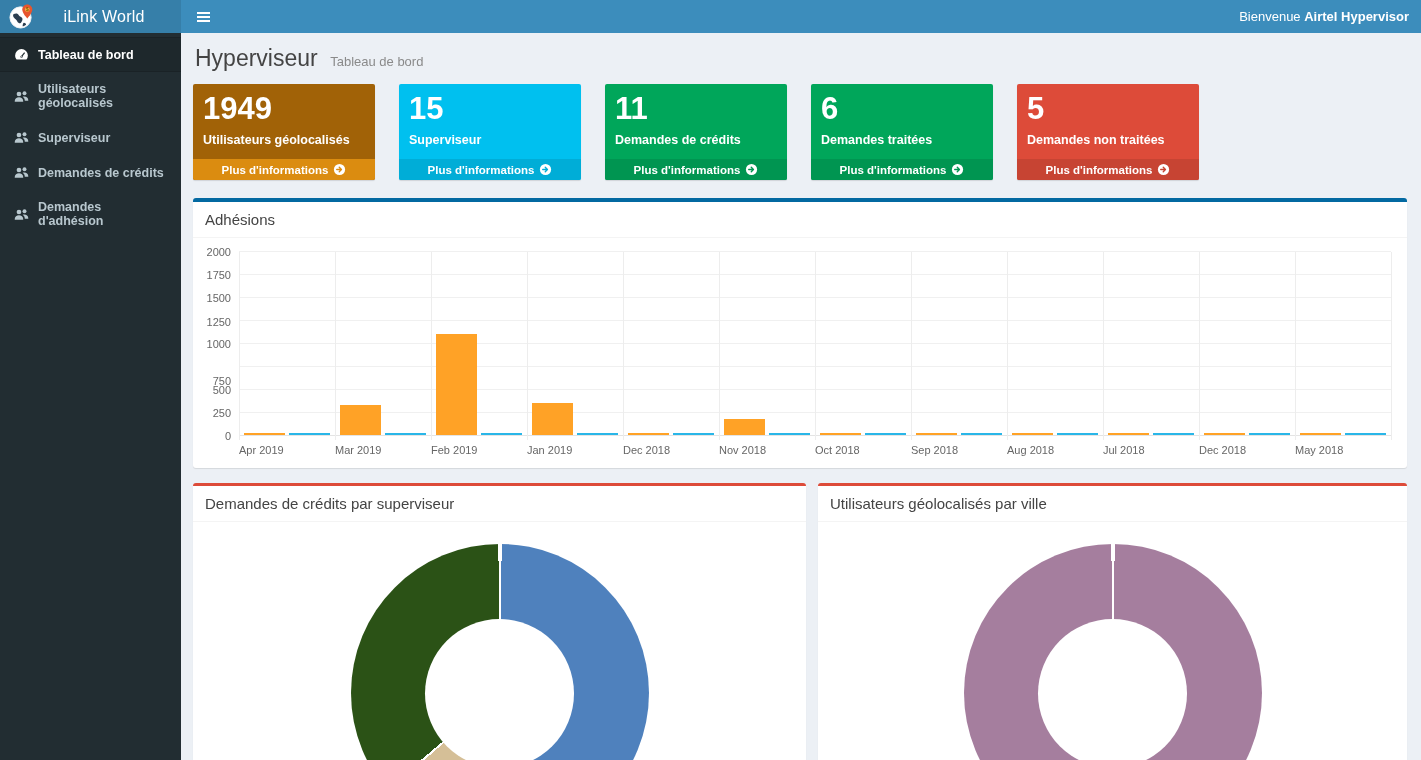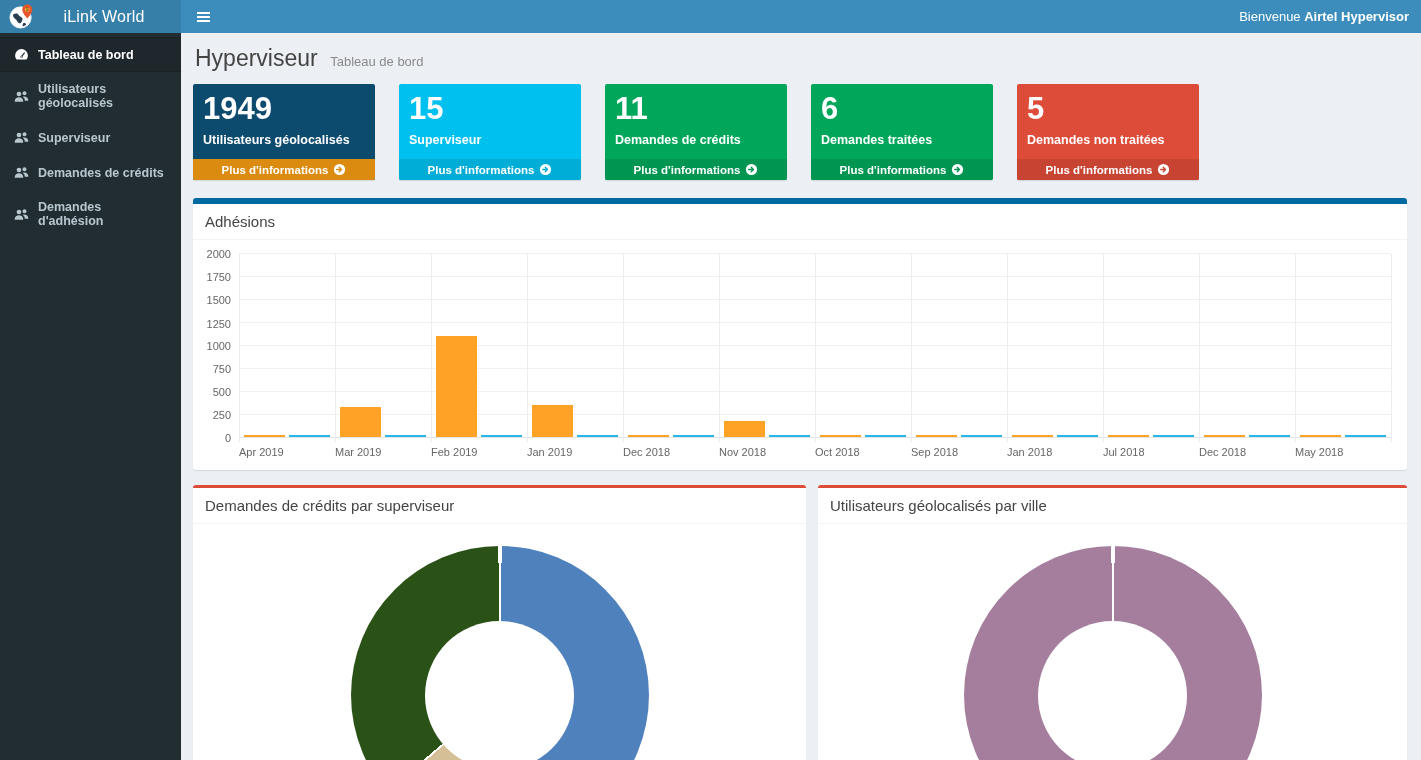--- a/index.html
+++ b/index.html
@@ -35,21 +35,21 @@
   .small-box { width:182px; border-radius:2px; color:#fff; box-shadow:0 1px 1px rgba(0,0,0,0.12); overflow:hidden; }
   .sb-inner { padding:7px 10px 12px; }
   .sb-value { font-size:31px; font-weight:bold; line-height:36px; }
   .sb-label { font-size:12.5px; font-weight:bold; margin-top:6px; white-space:nowrap; }
   .sb-footer { display:flex; align-items:center; justify-content:center; gap:5px; height:21px; font-size:11.5px; font-weight:bold; color:#fff; text-decoration:none; cursor:pointer; }
 
   
   .box { background:#fff; border-radius:3px; box-shadow:0 1px 1px rgba(0,0,0,0.1); }
   .box-header { padding:9px 12px; font-size:15px; color:#444; border-bottom:1px solid #f4f4f4; }
   .box-body { padding:10px; }
-  .box-adhesions { margin-top:18px; border-top:6px solid #0369a1; }
+  .box-adhesions { margin-top:18px; border-top:4px solid #0369a1; }
   .charts-row { display:flex; gap:12px; margin-top:15px; }
   .box-donut { border-top:3px solid #dd4b39; }
   .box-donut-left { width:613px; flex:0 0 auto; }
   .box-donut-right { flex:1; }
   .box-donut .box-body { height:340px; }
 
   
   .chart { position:relative; height:210px; font-size:11px; color:#666; }
   .ytick { position:absolute; left:0; width:28px; text-align:right; line-height:12px; }
   .plot { position:absolute; left:36px; right:6px; top:4px; bottom:22px; }
@@ -153,21 +153,21 @@
 </div>
 
 <div class="main">
 
   <div class="page-header">
     <h1 class="page-title">Hyperviseur</h1>
     <span class="page-subtitle">Tableau de bord</span>
   </div>
 
   <div class="cards-row">
-      <div class="small-box" style="background: #0c4a6e;">
+      <div class="small-box" style="background: #a16207;">
     <div class="sb-inner">
       <div class="sb-value">1949</div>
       <div class="sb-label">Utilisateurs géolocalisés</div>
     </div>
     <a class="sb-footer" style="background:#db8c10">
       <span>Plus d'informations</span>
       <span style="display:flex">
         <svg width="13" height="13" viewBox="0 0 16 16">
               <circle cx="8" cy="8" r="6.9" fill="#fff"></circle>
         <path d="M4.6 8h5.4M7.7 5.3L10.4 8l-2.7 2.7" stroke="#db8c10" stroke-width="1.7" fill="none" stroke-linecap="round" stroke-linejoin="round"></path>
@@ -237,21 +237,21 @@
       </div>
     </div>
 
   <div class="box box-adhesions">
     <div class="box-header">Adhésions</div>
     <div class="box-body">
       <div class="chart" id="bar-chart">
           <div class="ytick" style="bottom:16px">0</div>
           <div class="ytick" style="bottom:39px">250</div>
           <div class="ytick" style="bottom:62px">500</div>
-          <div class="ytick" style="bottom:85px">750</div>
+          <div class="ytick" style="bottom:71px">750</div>
           <div class="ytick" style="bottom:108px">1000</div>
           <div class="ytick" style="bottom:130px">1250</div>
           <div class="ytick" style="bottom:154px">1500</div>
           <div class="ytick" style="bottom:177px">1750</div>
           <div class="ytick" style="bottom:200px">2000</div>
           <div class="plot">
             <div class="hgrid zero" style="bottom:0px"></div>
             <div class="hgrid" style="bottom:23px"></div>
             <div class="hgrid" style="bottom:46px"></div>
             <div class="hgrid" style="bottom:69px"></div>
@@ -290,21 +290,21 @@
             <div class="bar" style="left:37.708%;width:3.500%;height:2.0px;background:#29b6e8"></div>
             <div class="xtick" style="left:41.667%;width:8.333%">Nov 2018</div>
             <div class="bar" style="left:42.125%;width:3.500%;height:15.6px;background:#ffa226"></div>
             <div class="bar" style="left:46.042%;width:3.500%;height:2.0px;background:#29b6e8"></div>
             <div class="xtick" style="left:50.000%;width:8.333%">Oct 2018</div>
             <div class="bar" style="left:50.458%;width:3.500%;height:2.0px;background:#ffa226"></div>
             <div class="bar" style="left:54.375%;width:3.500%;height:2.0px;background:#29b6e8"></div>
             <div class="xtick" style="left:58.333%;width:8.333%">Sep 2018</div>
             <div class="bar" style="left:58.792%;width:3.500%;height:2.0px;background:#ffa226"></div>
             <div class="bar" style="left:62.708%;width:3.500%;height:2.0px;background:#29b6e8"></div>
-            <div class="xtick" style="left:66.667%;width:8.333%">Jan 2018</div>
+            <div class="xtick" style="left:66.667%;width:8.333%">Aug 2018</div>
             <div class="bar" style="left:67.125%;width:3.500%;height:2.0px;background:#ffa226"></div>
             <div class="bar" style="left:71.042%;width:3.500%;height:2.0px;background:#29b6e8"></div>
             <div class="xtick" style="left:75.000%;width:8.333%">Jul 2018</div>
             <div class="bar" style="left:75.458%;width:3.500%;height:2.0px;background:#ffa226"></div>
             <div class="bar" style="left:79.375%;width:3.500%;height:2.0px;background:#29b6e8"></div>
             <div class="xtick" style="left:83.333%;width:8.333%">Dec 2018</div>
             <div class="bar" style="left:83.792%;width:3.500%;height:2.0px;background:#ffa226"></div>
             <div class="bar" style="left:87.708%;width:3.500%;height:2.0px;background:#29b6e8"></div>
             <div class="xtick" style="left:91.667%;width:8.333%">May 2018</div>
             <div class="bar" style="left:92.125%;width:3.500%;height:2.0px;background:#ffa226"></div>

